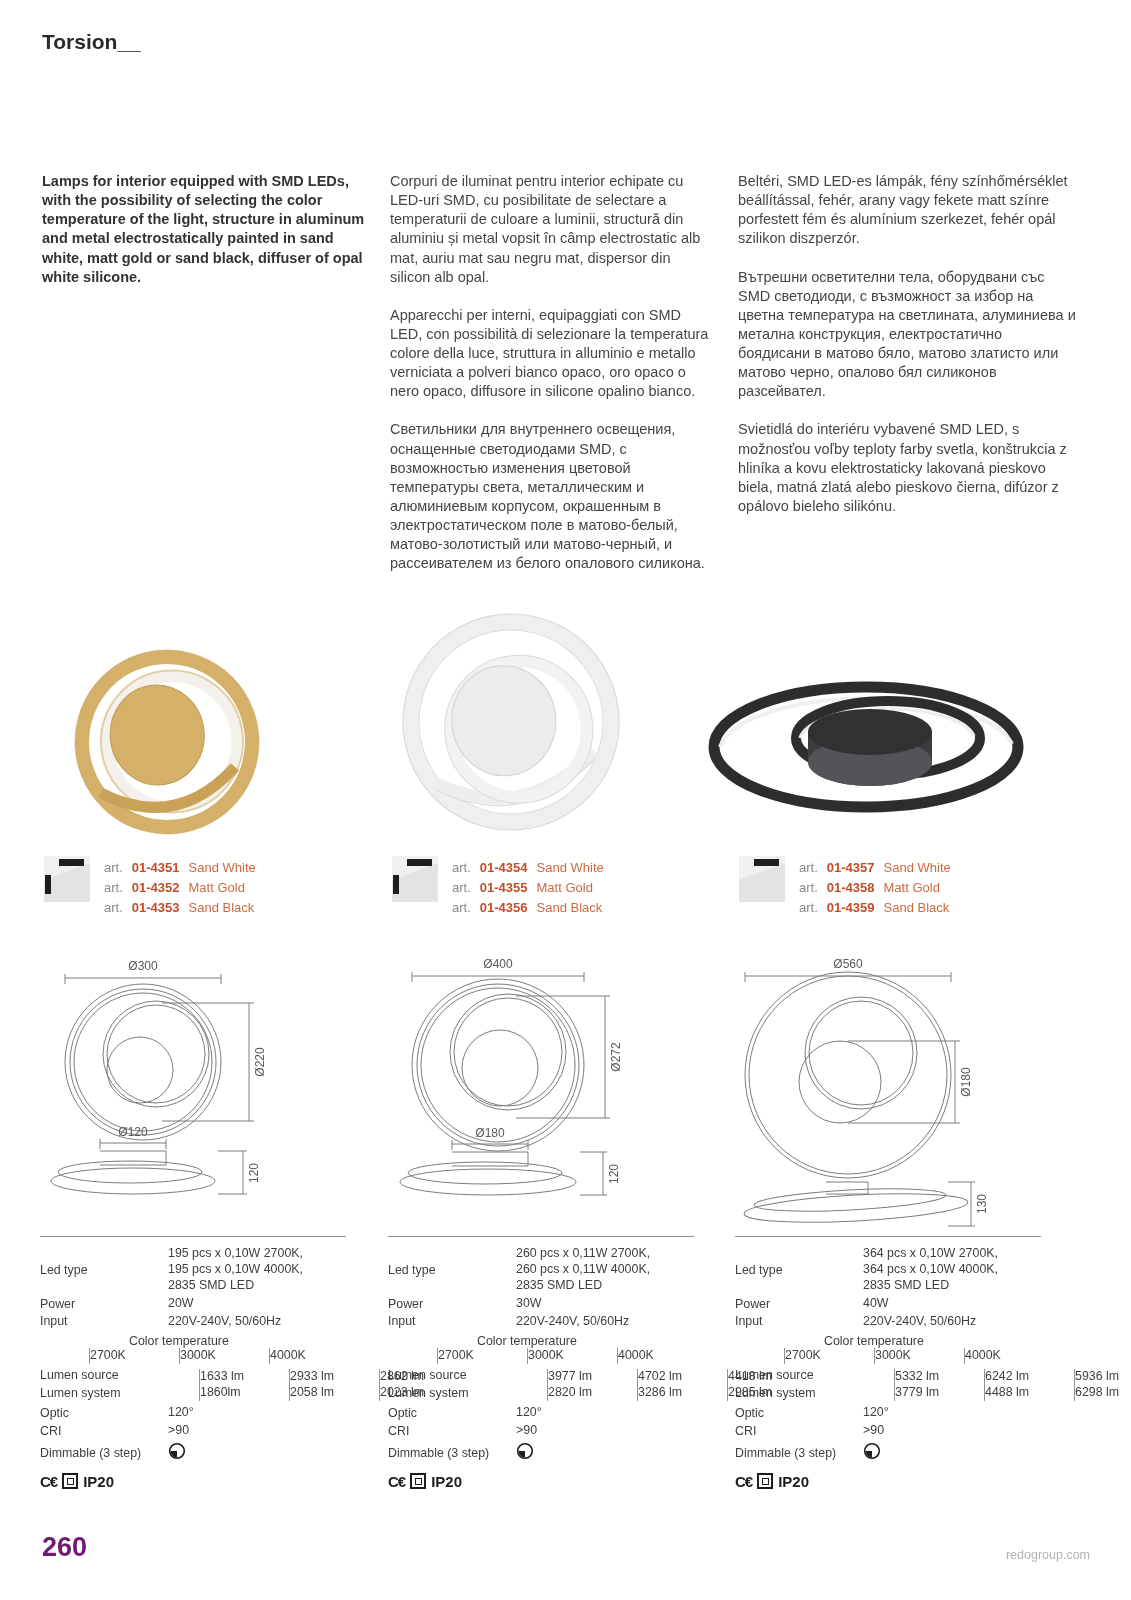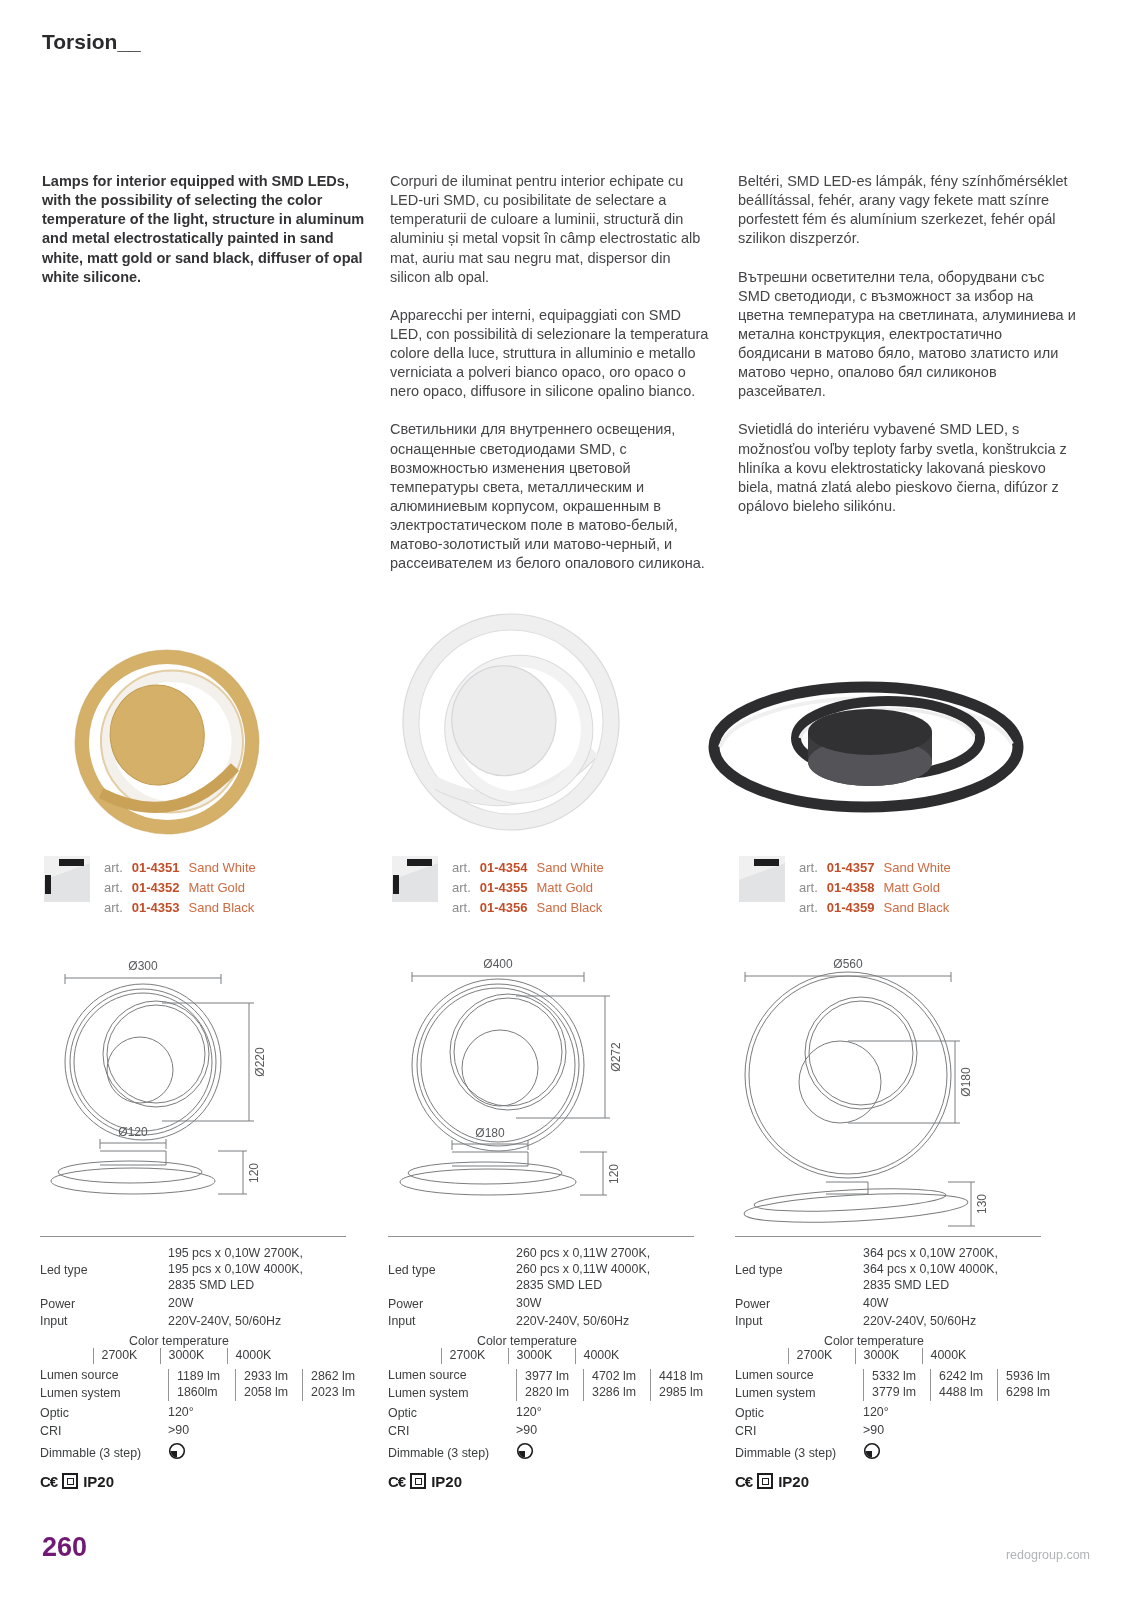--- a/index.html
+++ b/index.html
@@ -42,21 +42,21 @@
 
   
   .spec-table{position:absolute;top:1236px;width:306px;border-top:1px solid #8f9092;
               padding-top:7px;font-size:12.4px;color:#3d3e40;}
   .st-1{left:40px;} .st-2{left:388px;} .st-3{left:735px;}
   .spec-row{display:flex;margin:2px 0;align-items:center;}
   .spec-label{width:128px;flex:none;}
   .spec-value{line-height:1.28;}
   .mline span{display:block;}
   .cells{display:flex;}
-  .cell{width:58px;flex:none;border-left:1px solid #939496;padding-left:8px;line-height:1.28;}
+  .cell{width:58px;flex:none;border-left:1px solid #939496;line-height:1.28;margin-left:31px;}
   .cell span{display:block;}
   .ct-row{margin-top:5px;flex-direction:column;}
   .lum-row{margin-top:3px;}
   .lum-labels span{display:block;line-height:1.45;}
   .dim-icon{margin-top:1px;}
 
   .cert-row{display:flex;align-items:center;gap:5px;margin-top:8px;color:#1d1d1f;}
   .ce-mark{font-weight:bold;font-size:15px;letter-spacing:-1px;color:#1d1d1f;}
   .class2-icon{width:12px;height:12px;border:2px solid #1d1d1f;display:inline-flex;align-items:center;justify-content:center;}
   .class2-icon i{display:block;width:5px;height:5px;border:1.5px solid #1d1d1f;}
@@ -282,21 +282,21 @@
         <div class="cell">4000K</div>
       </div>
       </div>
     <div class="spec-row lum-row">
         <div class="spec-label lum-labels">
         <span>Lumen source</span>
         <span>Lumen system</span>
         </div>
       <div class="cells">
         <div class="cell">
-            <span>1189 lm</span>
+            <span>1633 lm</span>
             <span>1860lm</span>
           </div>
         <div class="cell">
             <span>2933 lm</span>
             <span>2058 lm</span>
           </div>
         <div class="cell">
             <span>2862 lm</span>
             <span>2023 lm</span>
           </div>

